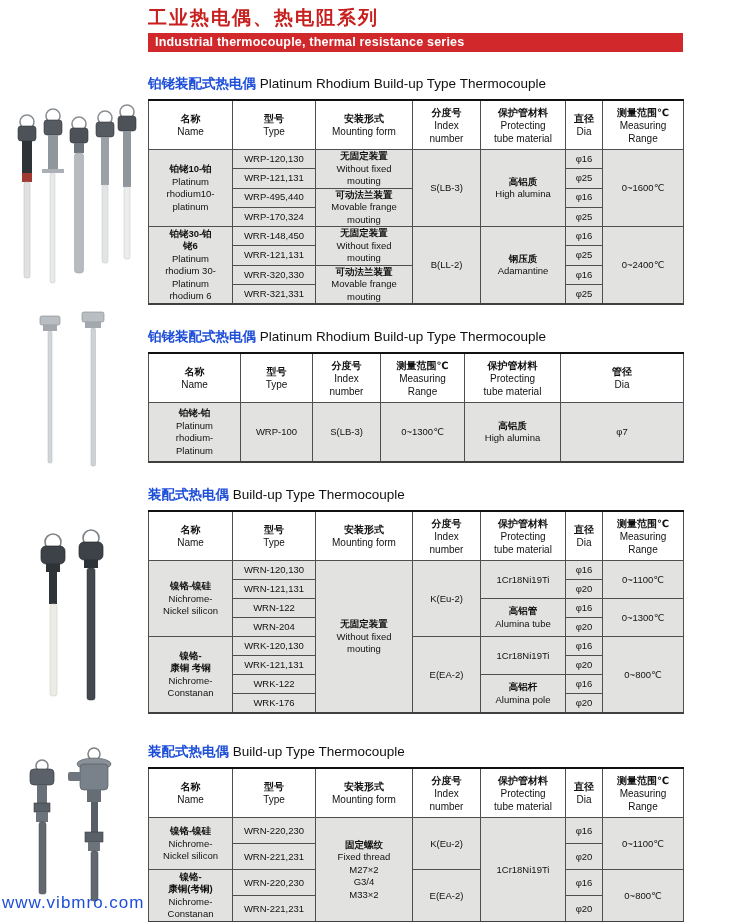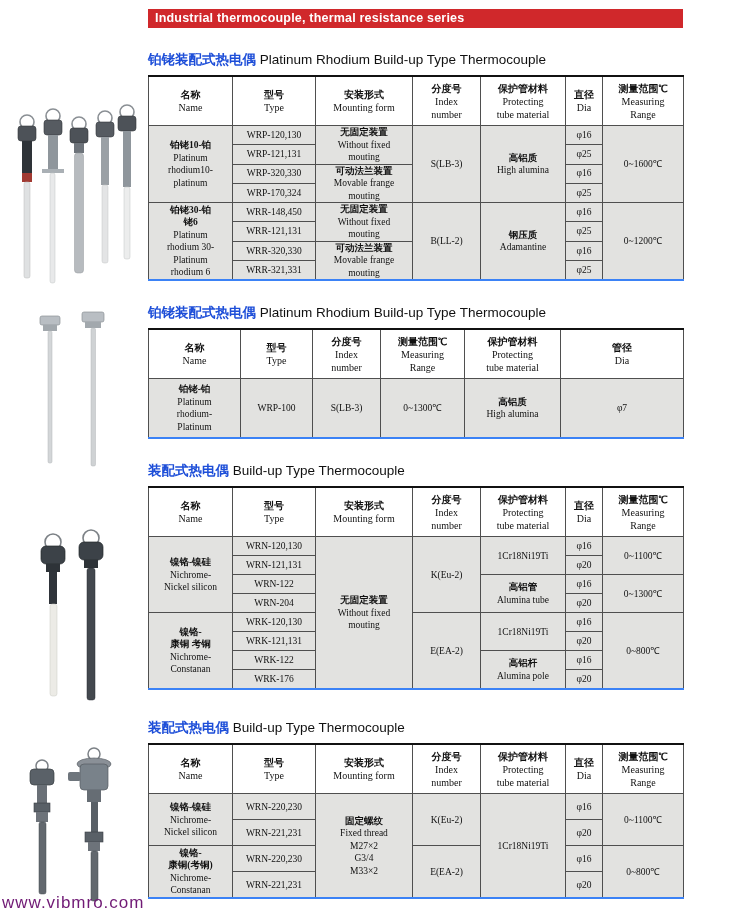--- a/index.html
+++ b/index.html
@@ -10,38 +10,38 @@
   .page-title{font-size:19px;font-weight:bold;color:#c8201f;letter-spacing:2px;line-height:24px;}
   .banner{background:#d0282b;color:#ffffff;font-size:12.5px;font-weight:bold;
           padding:2px 14px 3px 7px;margin-top:3px;letter-spacing:0.2px;}
   .sec{margin-top:24px;}
   .sec.last{margin-top:30px;}
   .sec-head{font-size:13.5px;line-height:16px;margin-bottom:7px;white-space:nowrap;}
   .sec-head .zh{color:#1d4ed8;font-weight:bold;}
   .sec-head .en{color:#111;}
   
   table.tbl{border-collapse:collapse;width:535px;table-layout:fixed;
-            border-top:2px solid #111;border-bottom:2px solid #3b82f6;font-family:Liberation Serif, serif;}
+            border-top:2px solid #111;border-bottom:2px solid #404040;}
   table.tbl th,table.tbl td{border:1px solid #4f4f4f;padding:0 1px;text-align:center;
             vertical-align:middle;overflow:hidden;}
   table.tbl th{background:#ffffff;height:48px;font-size:10px;font-weight:normal;line-height:1.3;}
   table.tbl td{background:#e2e2e0;font-size:9.5px;line-height:1.32;}
   table.tbl thead tr{border-bottom:1.5px solid #222;}
   .b{font-weight:bold;}
   .t-a td{height:18px;}
   .t-b td{height:58px;}
   .t-b th{height:46px;}
   .t-c td{height:25px;}
   
   .photo{position:absolute;}
   #photo1{left:4px;top:96px;}
   #photo2{left:22px;top:308px;}
   #photo3{left:26px;top:528px;}
   #photo4{left:8px;top:742px;}
-  .watermark{position:absolute;left:2px;top:893px;font-size:17px;color:#701a75;
+  .watermark{position:absolute;left:2px;top:893px;font-size:17px;color:#1d4ed8;
              letter-spacing:1px;}
 </style>
 </head>
 <body>
 
 <div id="page">
 
   <svg id="photo1" class="photo" width="138" height="196" viewBox="0 0 138 196">
     <g>
 
@@ -120,20 +120,21 @@
       <rect x="77" y="90" width="18" height="10" fill="#596067" stroke="#3a3f44" stroke-width="0.6"></rect>
       <rect x="80" y="100" width="12" height="9" fill="#6d737a"></rect>
       <rect x="83" y="109" width="7" height="50" rx="2" fill="#62686e" stroke="#474c52" stroke-width="0.5"></rect>
     </g>
   </svg>
 
   <div class="watermark">www.vibmro.com</div>
 
   <div class="content">
 
+    <div class="page-title">工业热电偶、热电阻系列</div>
     <div class="banner">Industrial thermocouple, thermal resistance series</div>
 
     <div class="sec">
       <div class="sec-head">
         <span class="zh">铂铑装配式热电偶</span>
         <span class="en">Platinum Rhodium Build-up Type Thermocouple</span>
       </div>
       <div>
           <table class="tbl t-a">
             <colgroup>
@@ -213,21 +214,21 @@
               <tr>
                 <td>
                   <div>WRP-121,131</div>
                 </td>
                 <td>
                   <div>φ25</div>
                 </td>
               </tr>
               <tr>
                 <td>
-                  <div>WRP-320,330</div>
+                  <div>WRP-495,440</div>
                 </td>
                 <td rowspan="2">
                   <div class="b">可动法兰装置</div>
                   <div>Movable frange</div>
                   <div>mouting</div>
                 </td>
                 <td>
                   <div>φ16</div>
                 </td>
               </tr>
@@ -260,21 +261,21 @@
                   <div>B(LL-2)</div>
                 </td>
                 <td rowspan="4">
                   <div class="b">钢压质</div>
                   <div>Adamantine</div>
                 </td>
                 <td>
                   <div>φ16</div>
                 </td>
                 <td rowspan="4">
-                  <div>0~1200℃</div>
+                  <div>0~2400℃</div>
                 </td>
               </tr>
               <tr>
                 <td>
                   <div>WRR-121,131</div>
                 </td>
                 <td>
                   <div>φ25</div>
                 </td>
               </tr>

